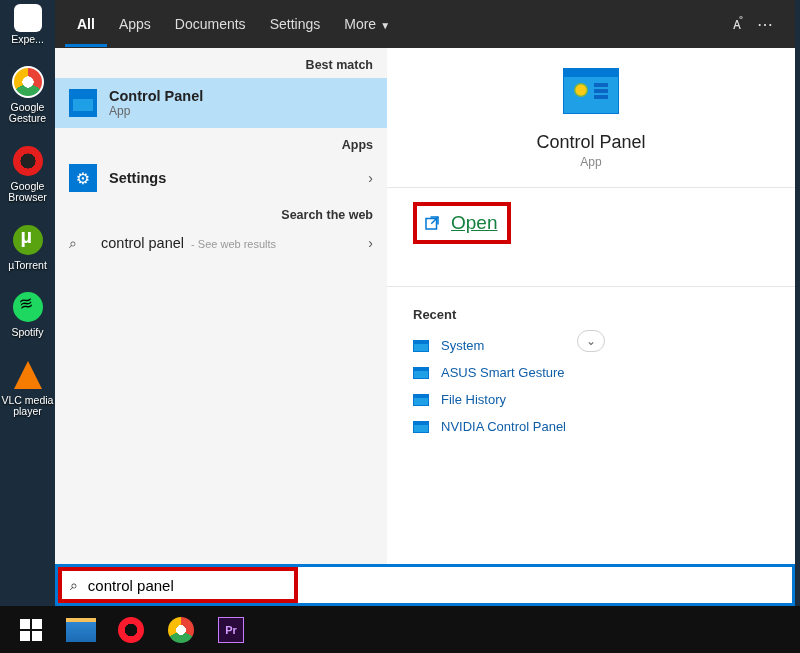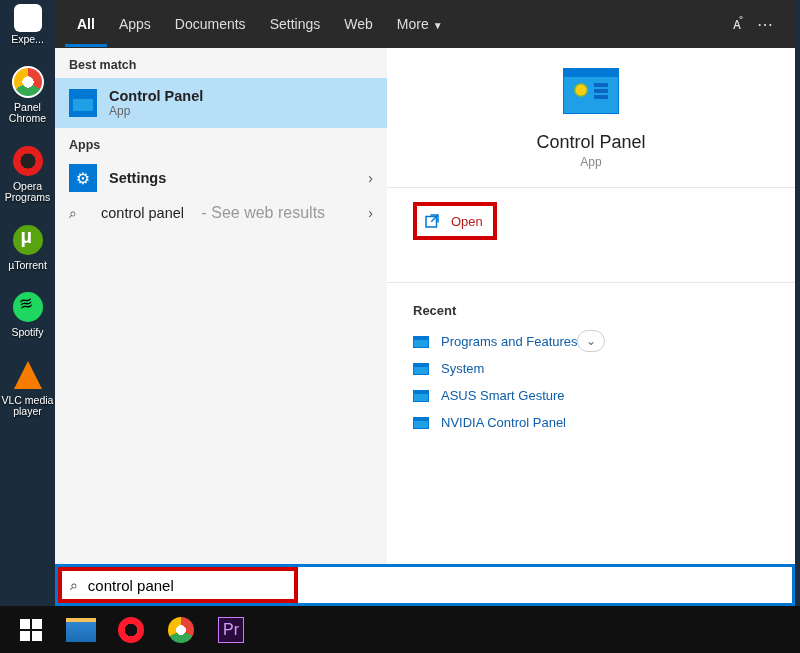--- a/index.html
+++ b/index.html
@@ -20,90 +20,90 @@
   
   .search-panel { position: absolute; left: 55px; top: 0; width: 740px; height: 605px; background: #ffffff; display: flex; flex-direction: column; }
   .sp-top { height: 48px; background: #2a2a2a; display: flex; align-items: center; color: #fff; padding-left: 10px; }
   .sp-tab { padding: 14px 12px 12px; font-size: 14px; color: #ddd; cursor: pointer; border-bottom: 3px solid transparent; }
   .sp-tab.active { color: #fff; font-weight: 600; border-bottom: 3px solid #0078d4; }
   .sp-tab .chev { margin-left: 4px; font-size: 10px; }
   .sp-top-right { margin-left: auto; display: flex; align-items: center; gap: 16px; padding-right: 22px; color: #ddd; }
   .sp-top-right .icon { font-size: 16px; cursor: pointer; }
   .sp-body { flex: 1; display: flex; min-height: 0; }
   .sp-left { width: 332px; background: #f5f5f5; display: flex; flex-direction: column; }
-  .sp-section-label { font-size: 12.5px; font-weight: 600; color: #333; padding: 10px 14px 6px; }
+  .sp-section-label { font-size: 12.5px; font-weight: 600; color: #333; padding: 10px 14px 6px; text-align: right; }
   .result-row { display: flex; align-items: center; padding: 6px 14px; cursor: pointer; }
   .result-row .chevron { margin-left: auto; color: #555; font-size: 14px; }
   .result-best { background: #b8dff8; padding: 10px 14px; display: flex; align-items: center; cursor: pointer; }
   .app-icon-sm { width: 28px; height: 28px; background: #0078d4; display: flex; align-items: center; justify-content: center; margin-right: 12px; }
   .app-icon-sm.settings { background: #0078d4; color: #fff; }
   .result-text { display: flex; flex-direction: column; }
   .result-title { font-size: 14.5px; font-weight: 600; color: #222; }
   .result-sub { font-size: 12px; color: #666; }
   .web-row .result-title { font-weight: 400; }
-  .web-row .result-sub { display: inline; color: #999; font-size: 16px; margin-left: 13px; text-align: center; }
+  .web-row .result-sub { display: inline; color: #999; font-size: 11px; margin-left: 4px; text-align: center; }
   .search-icon { width: 20px; color: #555; font-size: 14px; margin-right: 12px; }
   .sp-right { flex: 1; background: #fff; padding: 20px 0 0 0; display: flex; flex-direction: column; align-items: stretch; position: relative; }
   .preview-top { display: flex; flex-direction: column; align-items: center; padding-bottom: 18px; }
   .preview-icon { width: 56px; height: 46px; background: #1f9fe6; border: 1px solid #0078d4; position: relative; margin-bottom: 18px; }
   .preview-icon::before { content: ""; position: absolute; top: 0; left: 0; right: 0; height: 8px; background: #0078d4; }
   .preview-icon .inner { position: absolute; top: 14px; left: 10px; width: 14px; height: 14px; background: radial-gradient(circle at center, #facc15 0 5px, #7cb342 6px); border-radius: 50%; }
   .preview-icon .dots { position: absolute; top: 14px; right: 10px; width: 14px; height: 4px; background: #0a66c2; box-shadow: 0 6px 0 #0a66c2, 0 12px 0 #0a66c2; }
   .preview-title { font-size: 18px; color: #222; }
   .preview-sub { font-size: 12px; color: #888; margin-top: 2px; }
   .preview-divider { border-top: 1px solid #e6e6e6; }
   .preview-actions { padding: 14px 26px; }
   .open-row { display: inline-flex; align-items: center; padding: 6px 10px 6px 6px; cursor: pointer; border: 4px solid #d00000; }
   .open-row .oicon { width: 18px; height: 18px; margin-right: 10px; color: #0078d4; }
-  .open-row span { font-size: 13px; color: #b91c1c; }
+  .open-row span { font-size: 19px; color: #15803d; text-decoration: underline; }
   .expand-chip { position: absolute; left: 50%; transform: translateX(-50%); top: 282px; width: 28px; height: 22px; border: 1px solid #d0d0d0; border-radius: 12px; background: #fff; display: flex; align-items: center; justify-content: center; color: #666; font-size: 12px; cursor: pointer; }
   .preview-recent { padding: 8px 26px; }
   .recent-label { font-size: 13px; font-weight: 700; color: #333; margin: 12px 0 10px; }
   .recent-item { display: flex; align-items: center; padding: 6px 0; font-size: 13px; color: #0f5ea8; cursor: pointer; }
   .recent-item .ricon { width: 16px; height: 12px; background: #1f9fe6; border: 1px solid #0078d4; margin-right: 12px; position: relative; }
   .recent-item .ricon::before { content: ""; position: absolute; top: 0; left: 0; right: 0; height: 3px; background: #0078d4; }
   
   .search-bar-wrap { position: absolute; left: 55px; bottom: 47px; height: 42px; width: 740px; background: #fff; border: 3px solid #0078d4; display: flex; align-items: center; }
   .search-bar-left { width: 240px; height: 100%; border: 4px solid #d00000; display: flex; align-items: center; padding-left: 8px; box-sizing: border-box; }
   .search-bar-left .sicon { color: #333; font-size: 14px; margin-right: 10px; }
   .search-bar-left input { border: none; outline: none; font-size: 15px; flex: 1; background: transparent; }
   
   .taskbar { position: absolute; left: 0; bottom: 0; width: 800px; height: 47px; background: #101010; display: flex; align-items: center; padding-left: 8px; gap: 4px; }
   .tb-btn { width: 46px; height: 40px; display: flex; align-items: center; justify-content: center; cursor: pointer; }
   .win-logo { display: grid; grid-template-columns: 10px 10px; grid-template-rows: 10px 10px; gap: 2px; }
   .win-logo span { background: #fff; }
   .tb-explorer { width: 30px; height: 24px; background: linear-gradient(#2e85d1, #1a6bb3); border-top: 4px solid #f7c15a; }
   .tb-opera { width: 26px; height: 26px; background: radial-gradient(ellipse at center, #101010 0 34%, transparent 35%), #ff1b2d; border-radius: 50%; }
   .tb-chrome { width: 26px; height: 26px; border-radius: 50%; background: radial-gradient(circle at center, #fff 0 26%, transparent 27%), conic-gradient(#ea4335 0 120deg, #34a853 120deg 240deg, #fbbc05 240deg 360deg); }
-  .tb-premiere { width: 26px; height: 26px; background: #2a0a3a; border: 1px solid #c77dff; color: #d59bff; font-size: 16px; font-weight: normal; display: flex; align-items: center; justify-content: center; }
+  .tb-premiere { width: 26px; height: 26px; background: #2a0a3a; border: 1px solid #c77dff; color: #d59bff; font-size: 11px; font-weight: bold; display: flex; align-items: center; justify-content: center; }
   .cp-small-icon { width: 22px; height: 18px; background: #1f9fe6; border: 1px solid #0078d4; position: relative; }
   .cp-small-icon::before { content: ""; position: absolute; top: 0; left: 0; right: 0; height: 4px; background: #0078d4; }
   .gear { color: #fff; font-size: 16px; }
 </style>
 </head>
 <body>
 
 <div class="desktop">
 
   <div class="desktop-icons">
     <div class="desktop-icon">
       <div class="glyph" style="background:#fff;width:28px;height:28px"></div>
       <span>Expe...</span>
     </div>
     <div class="desktop-icon">
       <div class="glyph">
           <div class="chrome-glyph"></div>
         </div>
-      <span>Panel Chrome</span>
+      <span>Google Gesture</span>
     </div>
     <div class="desktop-icon">
       <div class="glyph">
           <div class="opera-glyph"></div>
         </div>
-      <span>Opera Programs</span>
+      <span>Google Browser</span>
     </div>
     <div class="desktop-icon">
       <div class="glyph">
           <div class="utorrent-glyph"></div>
         </div>
       <span>µTorrent</span>
     </div>
     <div class="desktop-icon">
       <div class="glyph">
           <div class="spotify-glyph"></div>
@@ -117,21 +117,20 @@
       <span>VLC media player</span>
     </div>
   </div>
 
   <div class="search-panel">
     <div class="sp-top">
       <div class="sp-tab active">All</div>
       <div class="sp-tab">Apps</div>
       <div class="sp-tab">Documents</div>
       <div class="sp-tab">Settings</div>
-      <div class="sp-tab">Web</div>
       <div class="sp-tab">
         <span>More</span><span class="chev">▼</span>
       </div>
       <div class="sp-top-right">
         <div class="icon">ᴀ̊</div>
         <div class="icon">⋯</div>
       </div>
     </div>
 
     <div class="sp-body">
@@ -152,20 +151,21 @@
         <div class="result-row">
           <div class="app-icon-sm settings">
               <span class="gear">⚙</span>
             </div>
           <div class="result-text">
               <div class="result-title">Settings</div>
             </div>
           <div class="chevron">›</div>
         </div>
 
+        <div class="sp-section-label">Search the web</div>
         <div class="result-row web-row">
           <div class="search-icon">⌕</div>
           <div>
             <span class="result-title">control panel</span><span class="result-sub"> - See web results</span>
           </div>
           <div class="chevron">›</div>
         </div>
       </div>
 
       <div class="sp-right">
@@ -187,29 +187,29 @@
               </svg>
             <span>Open</span>
           </div>
         </div>
         <div class="expand-chip">⌄</div>
         <div class="preview-divider" style="margin-top:28px"></div>
         <div class="preview-recent">
           <div class="recent-label">Recent</div>
           <div class="recent-item">
               <div class="ricon"></div>
-              <span>Programs and Features</span>
-            </div>
-          <div class="recent-item">
-              <div class="ricon"></div>
               <span>System</span>
             </div>
           <div class="recent-item">
               <div class="ricon"></div>
               <span>ASUS Smart Gesture</span>
+            </div>
+          <div class="recent-item">
+              <div class="ricon"></div>
+              <span>File History</span>
             </div>
           <div class="recent-item">
               <div class="ricon"></div>
               <span>NVIDIA Control Panel</span>
             </div>
         </div>
       </div>
     </div>
   </div>
 

